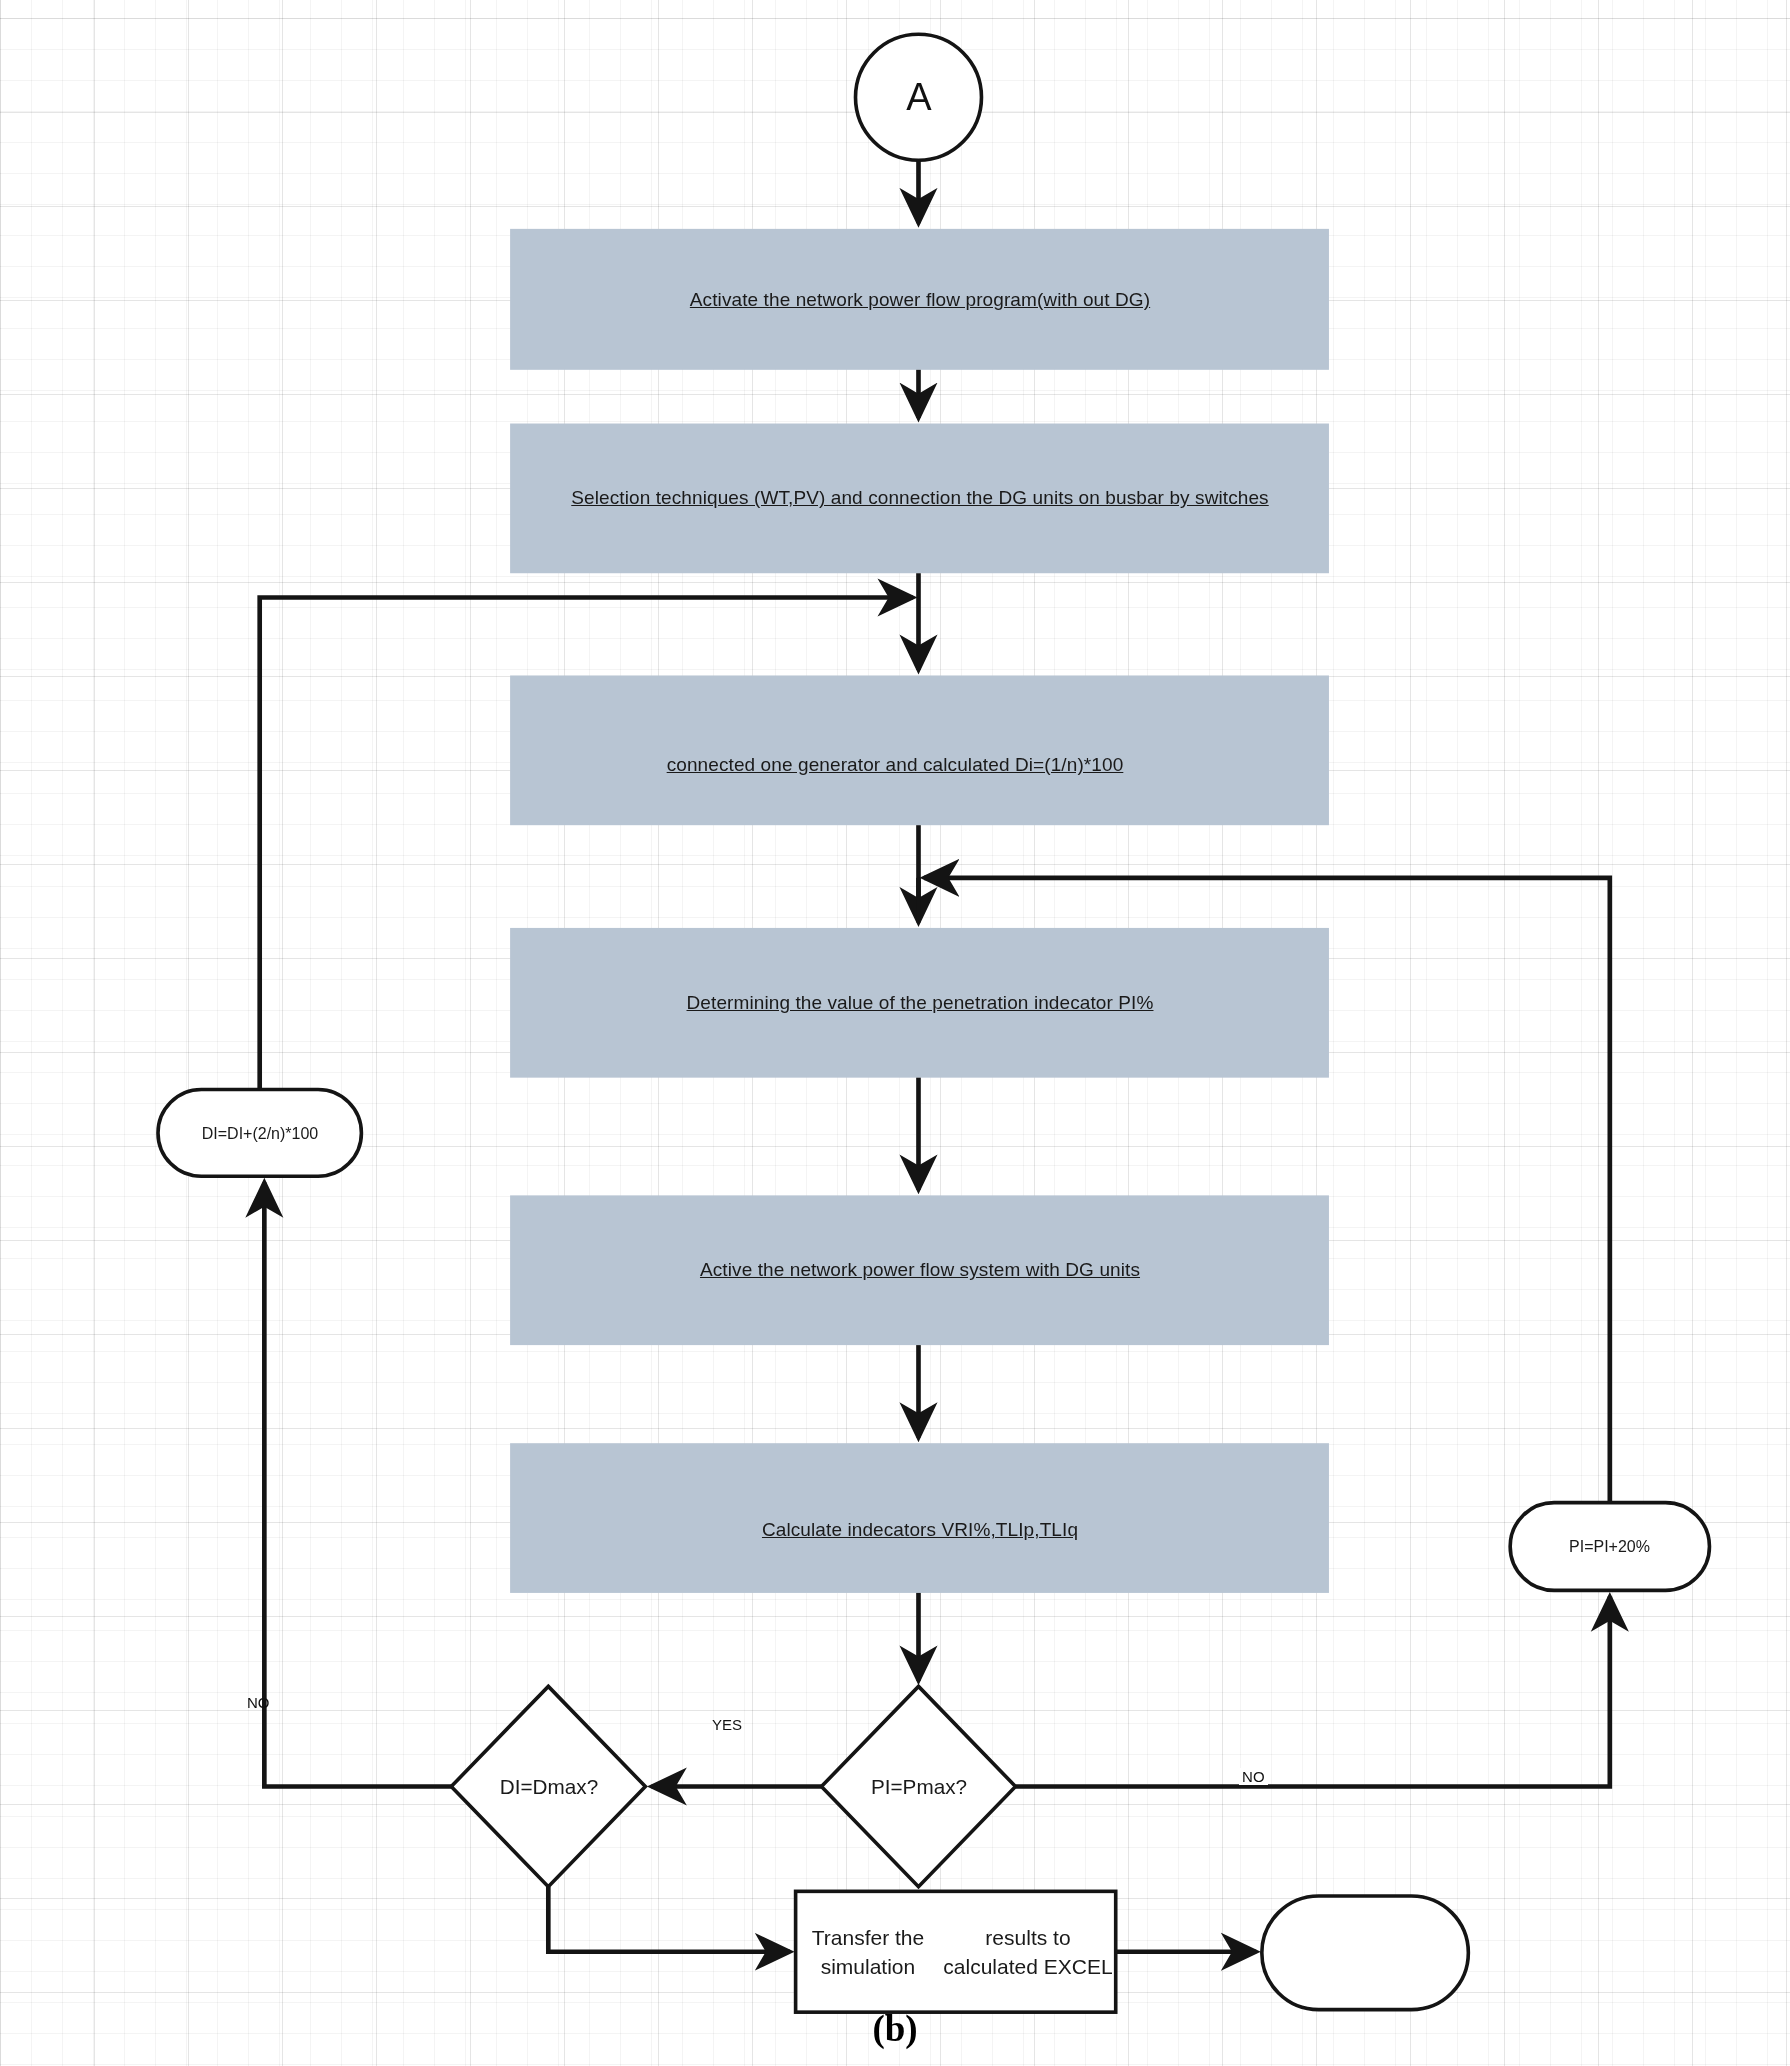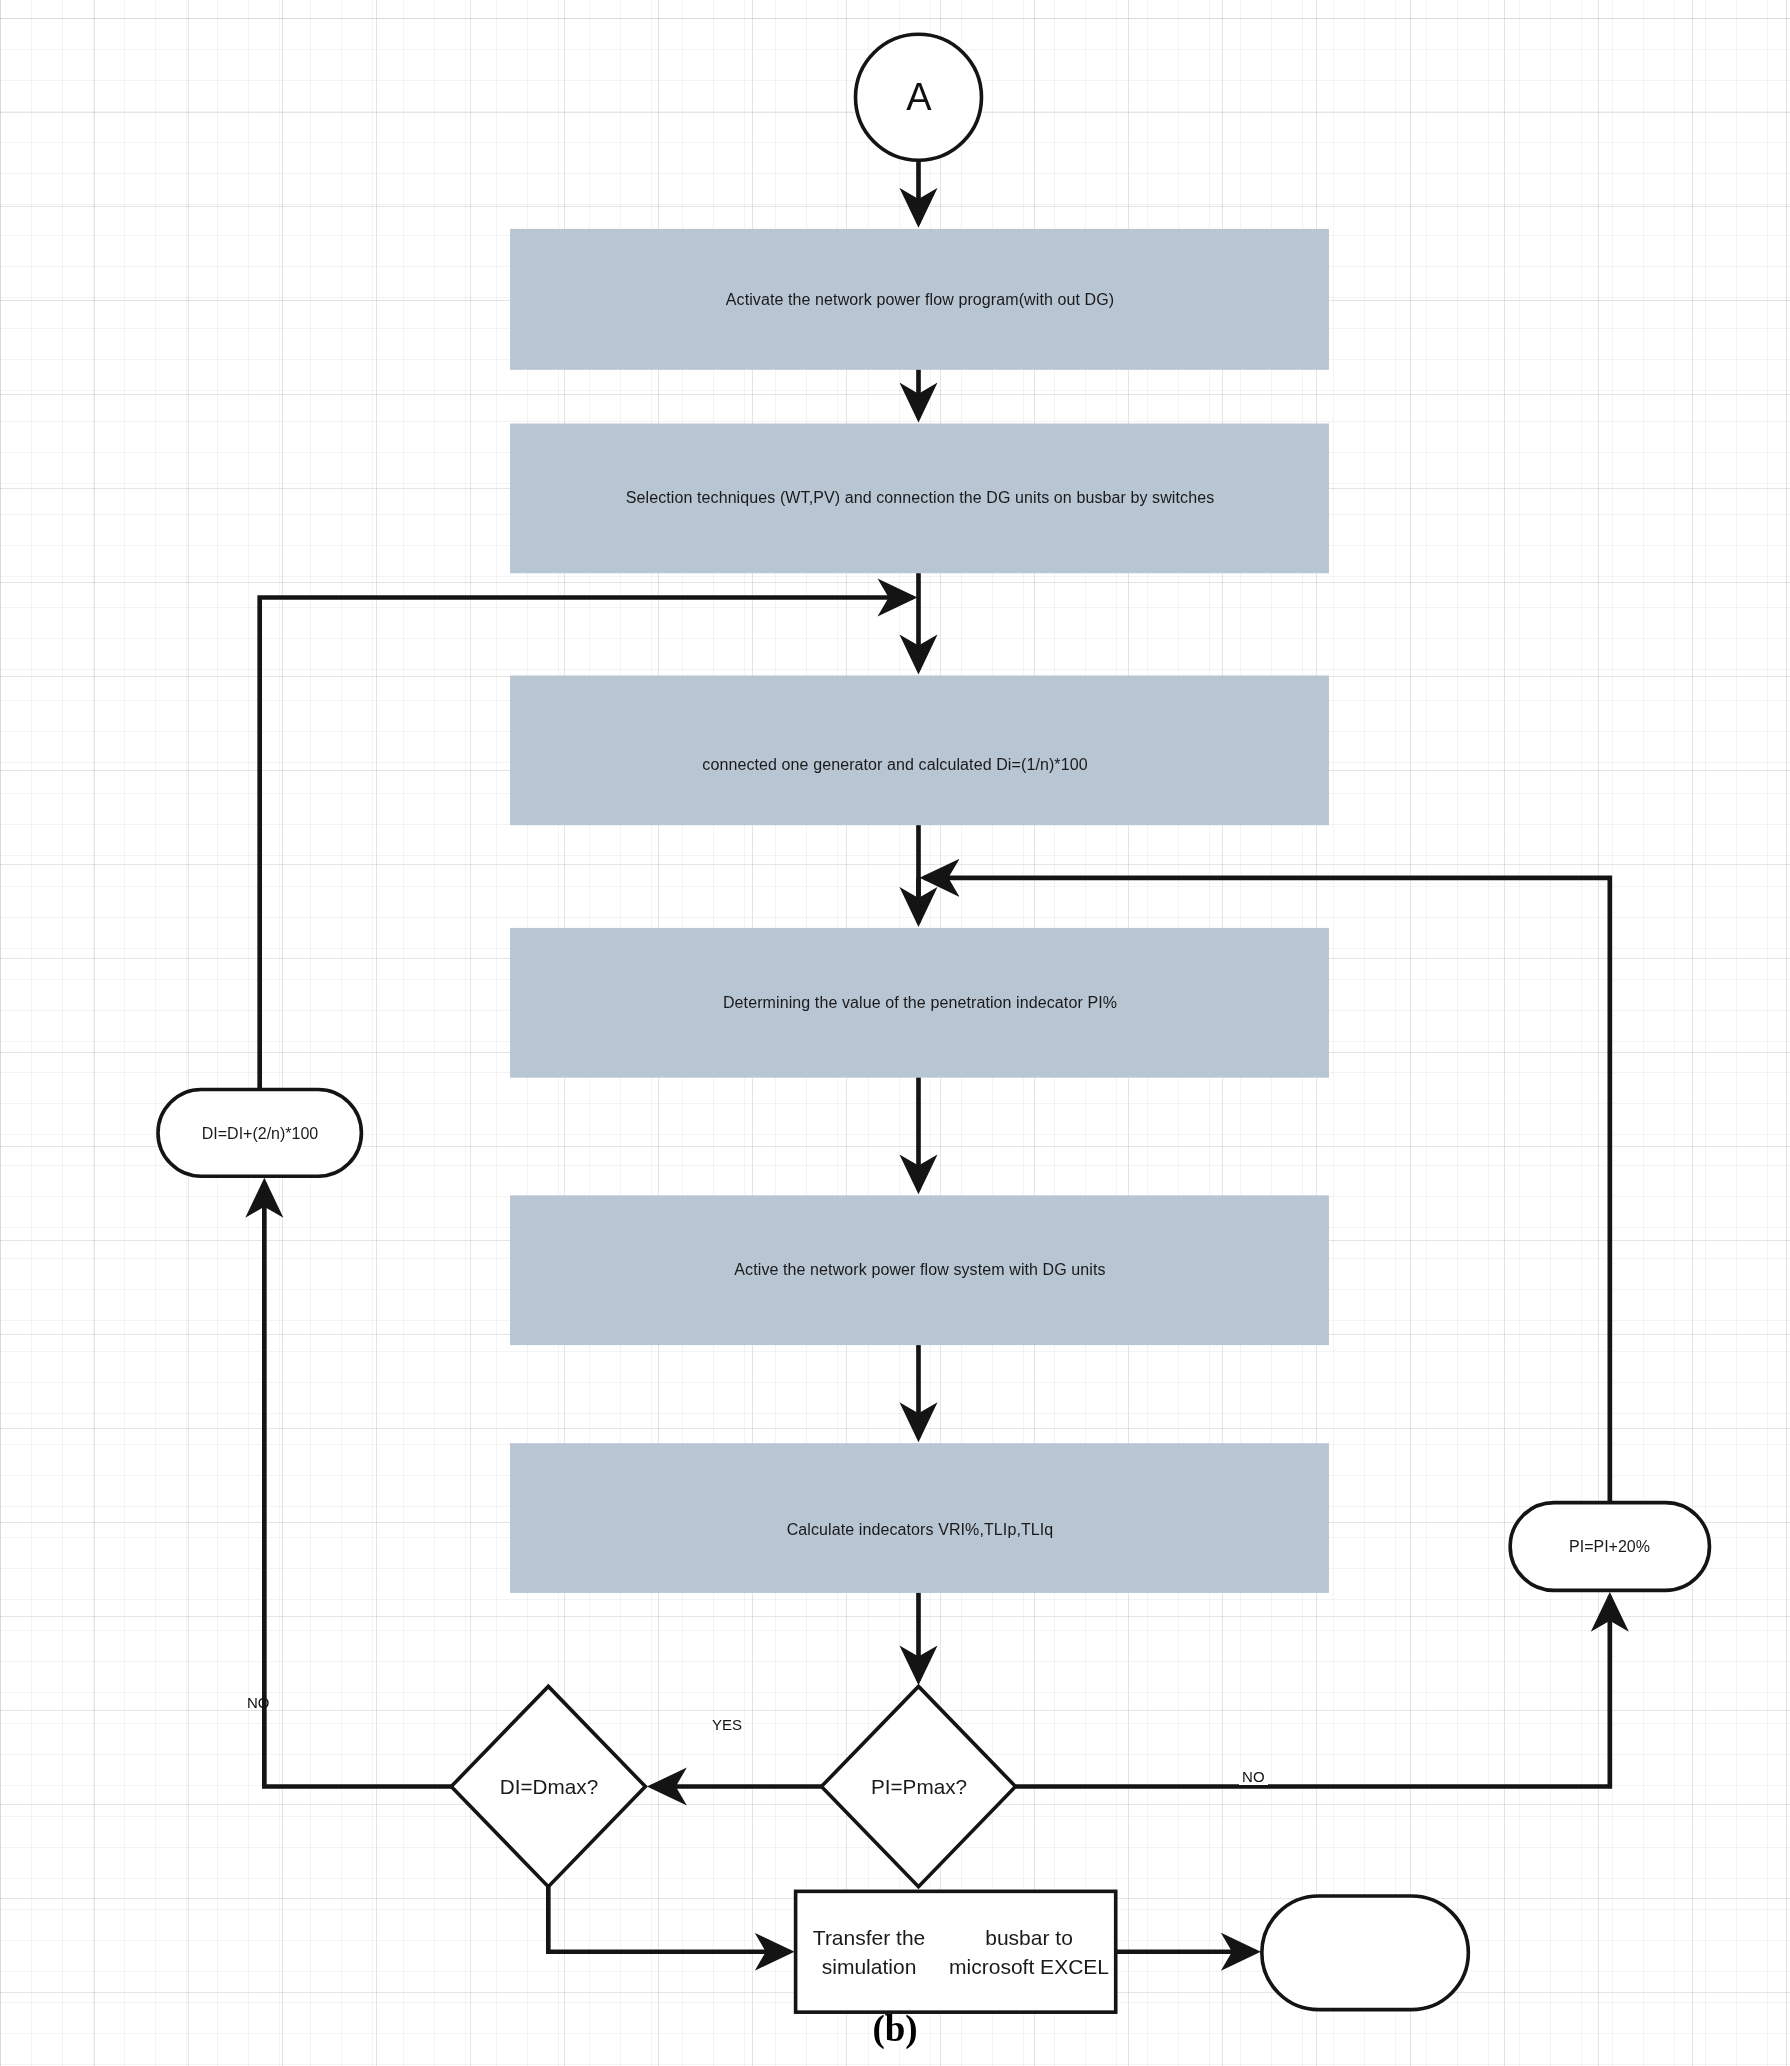--- a/index.html
+++ b/index.html
@@ -37,22 +37,23 @@
     display: flex;
     align-items: center;
     justify-content: center;
     text-align: center;
     color: #1a1a1a;
     font-family: "Liberation Sans", sans-serif;
     pointer-events: none;
     line-height: 1.32;
   }
   .proc-label {
-    font-size: 16px;
+    font-size: 19px;
     letter-spacing: 0.1px;
+    text-decoration: underline;
   }
   .term-label {
     font-size: 16px;
   }
   .dec-label {
     font-size: 20.7px;
   }
   .edge-label {
     position: absolute;
     font-size: 15px;
@@ -164,21 +165,21 @@
   <div class="node-text term-label" style="left:153px; top:1090px; width:214px; height:87px;">DI=DI+(2/n)*100</div>
 
   <div class="node-text term-label" style="left:1510px; top:1503px; width:199px; height:88px;">PI=PI+20%</div>
 
   <div class="node-text dec-label" style="left:457px; top:1763px; width:184px; height:48px;">DI=Dmax?</div>
 
   <div class="node-text dec-label" style="left:827px; top:1763px; width:184px; height:48px;">PI=Pmax?</div>
 
   <div class="node-text io-label" style="left:796px; top:1892px; width:320px; height:121px; flex-direction:row;">
     <span>Transfer the simulation</span>
-    <span>busbar to microsoft EXCEL</span>
+    <span>results to calculated EXCEL</span>
   </div>
 
 
   <div class="edge-label" style="left:712px; top:1716px;">YES</div>
 
   <div class="edge-label" style="left:247px; top:1694px;">NO</div>
 
   <div class="edge-label" style="left:1239px; top:1768px; background:#fff; padding:0 3.1px;">NO</div>
 
   <div id="caption">(b)</div>

